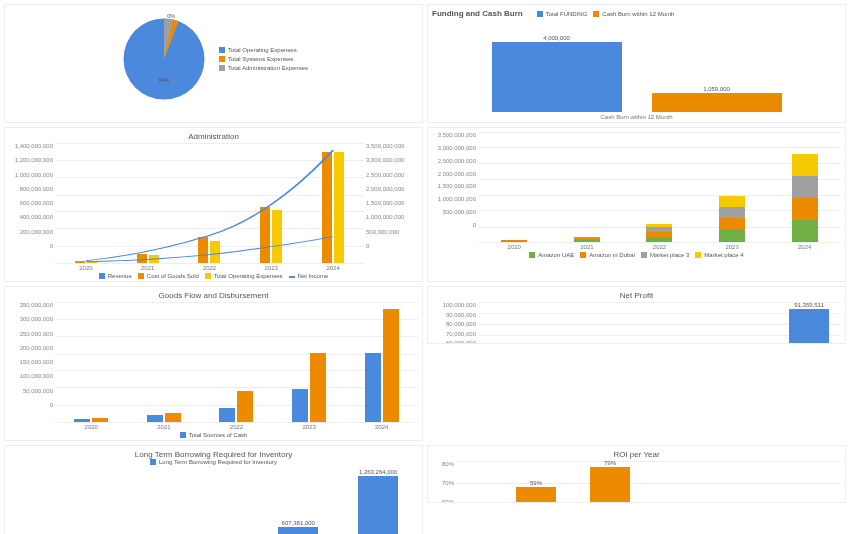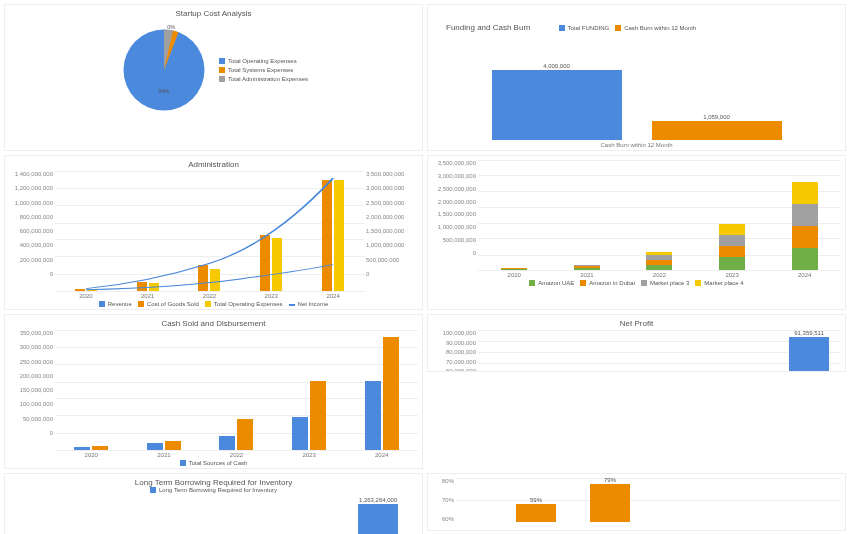--- a/index.html
+++ b/index.html
@@ -60,21 +60,20 @@
   .clr-green { background:#6FAF46; }
   .label-top { font-size:6px; color:#555; text-align:center; margin-bottom:1px; white-space:nowrap;}
   .col { display:flex; flex-direction:column; align-items:center; }
 </style>
 </head>
 <body>
 
 <div class="grid">
 
   <div class="panel">
-    <div class="title">Startup Cost Analysis</div>
     <div style="display:flex; align-items:center; justify-content:center; gap:10px; height:100px;">
       <svg width="90" height="90" viewBox="0 0 100 100">
 
         <circle cx="50" cy="50" r="45" fill="#4A89DC"></circle>
 
         <path d="M50 50 L50 5 A45 45 0 0 1 66 8 Z" fill="#A0A0A0"></path>
         <path d="M50 50 L60 6 A45 45 0 0 1 66 8 Z" fill="#ED8B00"></path>
         <text x="50" y="75" class="bar-label" fill="#fff">94%</text>
         <text x="58" y="4" class="bar-label">0%</text>
       </svg>
@@ -90,21 +89,21 @@
         <div class="legend-item">
             <span class="swatch clr-grey"></span>
             <span>Total Administration Expenses</span>
           </div>
       </div>
     </div>
   </div>
 
   <div class="panel">
     <div style="display:flex; align-items:center; gap:14px;">
-      <div class="title" style="text-align:left; margin:14px;">Funding and Cash Burn</div>
+      <div class="title" style="text-align:left; margin:0;font-weight:bold;">Funding and Cash Burn</div>
       <div class="legend" style="justify-content:flex-start; margin:0;">
         <div class="legend-item">
             <span class="swatch clr-blue"></span>
             <span>Total FUNDING</span>
           </div>
         <div class="legend-item">
             <span class="swatch clr-orange"></span>
             <span>Cash Burn within 12 Month</span>
           </div>
       </div>
@@ -287,21 +286,21 @@
           <span>Market place 3</span>
         </div>
       <div class="legend-item">
           <span class="swatch clr-yellow"></span>
           <span>Market place 4</span>
         </div>
     </div>
   </div>
 
   <div class="panel">
-    <div class="title">Cash Sold and Disbursement</div>
+    <div class="title">Goods Flow and Disbursement</div>
     <div class="chart-area" style="height:120px;">
       <div class="ylabels">
         <span>350,000,000</span>
           <span>300,000,000</span>
           <span>250,000,000</span>
           <span>200,000,000</span>
           <span>150,000,000</span>
           <span>100,000,000</span>
           <span>50,000,000</span>
           <span>0</span>
@@ -418,20 +417,21 @@
     <div class="xaxis" style="margin-left:10px;">
       <span>2020</span>
         <span>2021</span>
         <span>2022</span>
         <span>2023</span>
         <span>2024</span>
     </div>
   </div>
 
   <div class="panel" style="height:58px; overflow:hidden;">
+    <div class="title">ROI per Year</div>
     <div class="chart-area" style="height:44px;">
       <div class="ylabels" style="bottom:0; width:20px;">
         <span>80%</span>
           <span>70%</span>
           <span>60%</span>
       </div>
       <div class="plot" style="margin-left:24px;">
         <div class="grid-lines">
           <div class="grid-line" style="top:0%"></div>
             <div class="grid-line" style="top:50%"></div>

